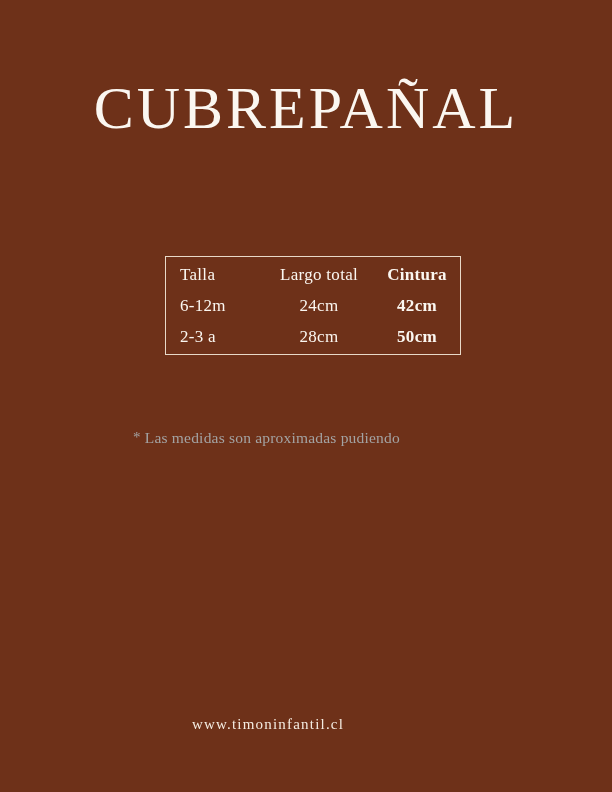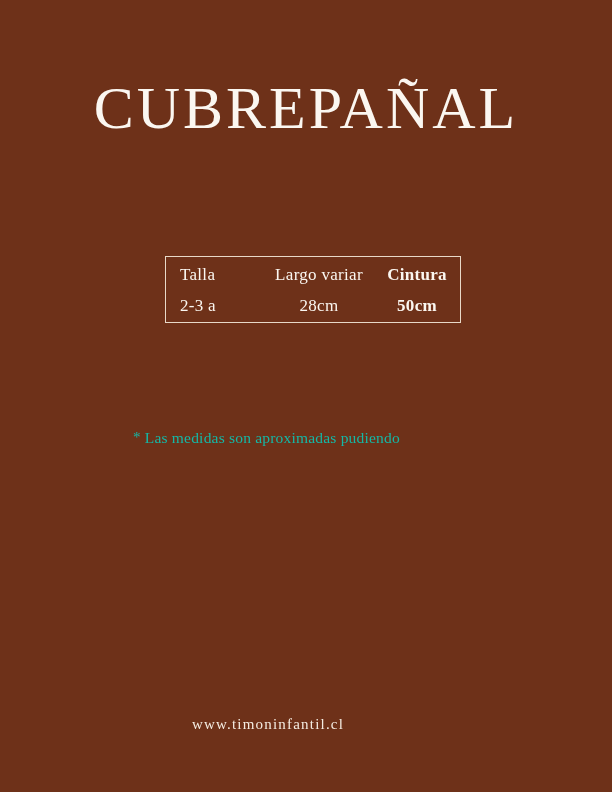--- a/index.html
+++ b/index.html
@@ -60,21 +60,21 @@
     padding-top: 9px;
     padding-bottom: 6px;
   }
   .note {
     position: absolute;
     top: 428px;
     left: 133px;
     width: 400px;
     font-size: 15.5px;
     line-height: 1.25;
-    color: #14b8a6;
+    color: #a3a3a3;
     letter-spacing: 0.2px;
   }
   .note .asterisk {
     font-size: 15px;
     vertical-align: top;
   }
   .footer {
     position: absolute;
     top: 716px;
     left: 0;
@@ -90,25 +90,30 @@
 
 <div class="page">
 
   <div class="title">CUBREPAÑAL</div>
 
   <div class="table-wrap">
     <table class="size-table">
       <thead>
         <tr>
           <td class="col-1">Talla</td>
-          <td class="col-2">Largo variar</td>
+          <td class="col-2">Largo total</td>
           <td class="col-3">Cintura</td>
         </tr>
       </thead>
       <tbody>
+        <tr>
+          <td class="col-1">6-12m</td>
+          <td class="col-2">24cm</td>
+          <td class="col-3">42cm</td>
+        </tr>
         <tr>
           <td class="col-1">2-3 a</td>
           <td class="col-2">28cm</td>
           <td class="col-3">50cm</td>
         </tr>
       </tbody>
     </table>
   </div>
 
   <div class="note">

